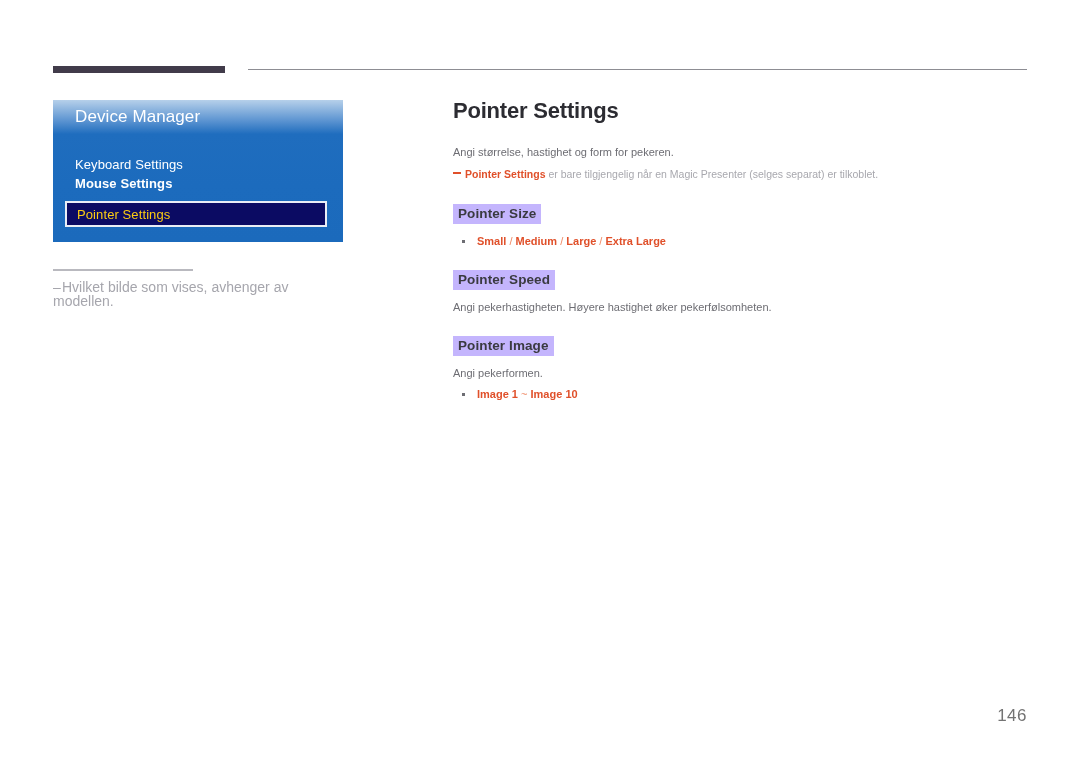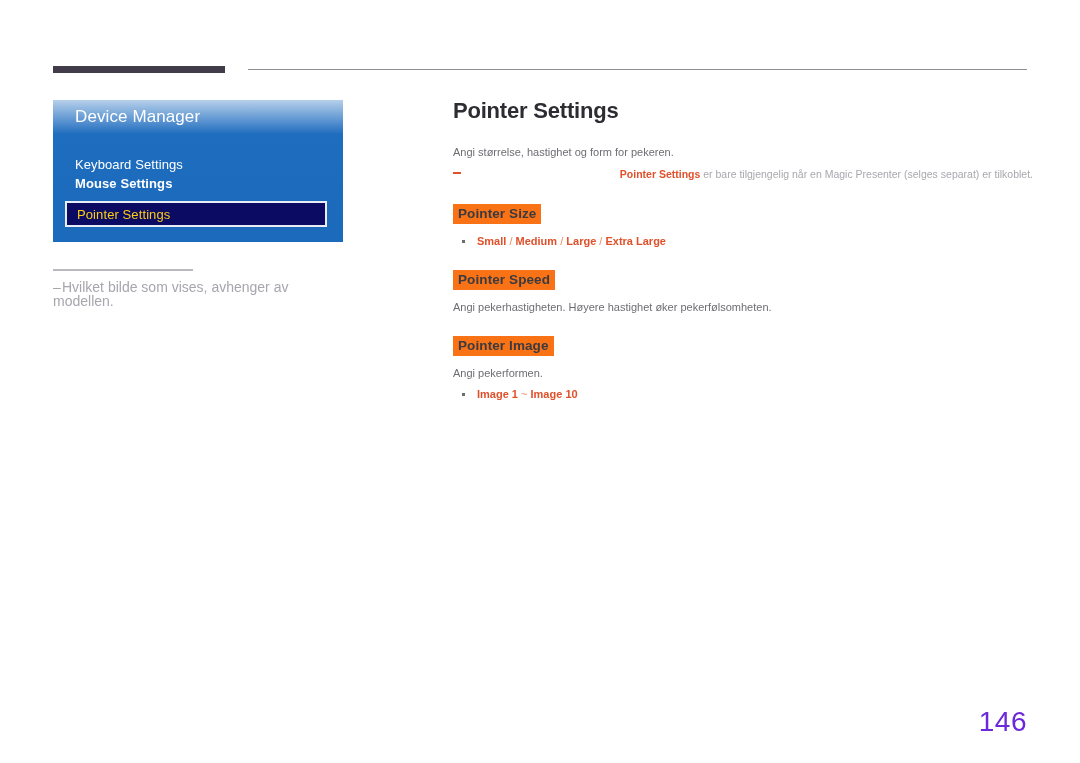--- a/index.html
+++ b/index.html
@@ -136,39 +136,38 @@
     line-height: 16px;
     margin: 0 0 6px 0;
   }
   .note-line {
     font-size: 10.5px;
     color: #a8a8ae;
     line-height: 16px;
     margin: 0 0 22px 0;
     position: relative;
     padding-left: 12px;
-    text-align: right;
   }
   .note-line .note-dash {
     position: absolute;
     left: 0;
     top: 6px;
     width: 8px;
     height: 2px;
     background: #e0502a;
   }
   .note-line b {
     color: #e0502a;
     font-weight: bold;
   }
 
   .section { margin-bottom: 21px; }
   .section-heading {
     display: inline-block;
-    background: #f97316;
+    background: #c4b5fd;
     color: #3a3a40;
     font-size: 13.5px;
     font-weight: bold;
     padding: 2px 5px 3px 5px;
     letter-spacing: 0.1px;
     margin-bottom: 9px;
   }
   .section-desc {
     font-size: 11px;
     color: #6d6d73;
@@ -196,22 +195,22 @@
   .opt-row .sep {
     color: #ef8a66;
     font-weight: normal;
   }
 
   
   .page-number {
     position: absolute;
     right: 53px;
     top: 706px;
-    font-size: 28px;
-    color: #6d28d9;
+    font-size: 17px;
+    color: #737373;
     letter-spacing: 0.5px;
   }
 </style>
 </head>
 <body>
 
 <div class="top-bar-dark"></div>
 <div class="top-bar-line"></div>
 
 <div class="osd-panel">

